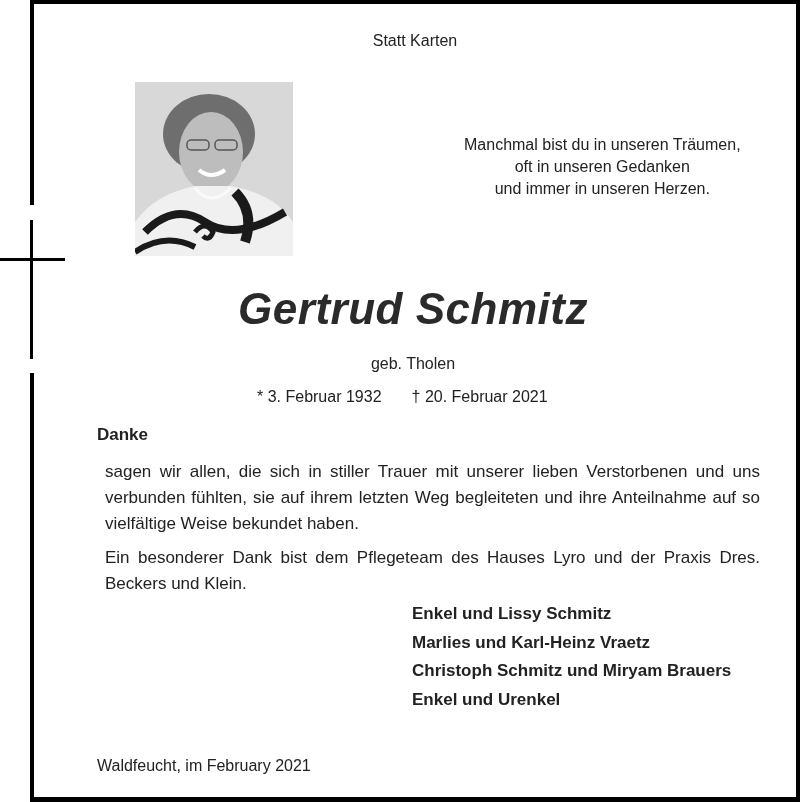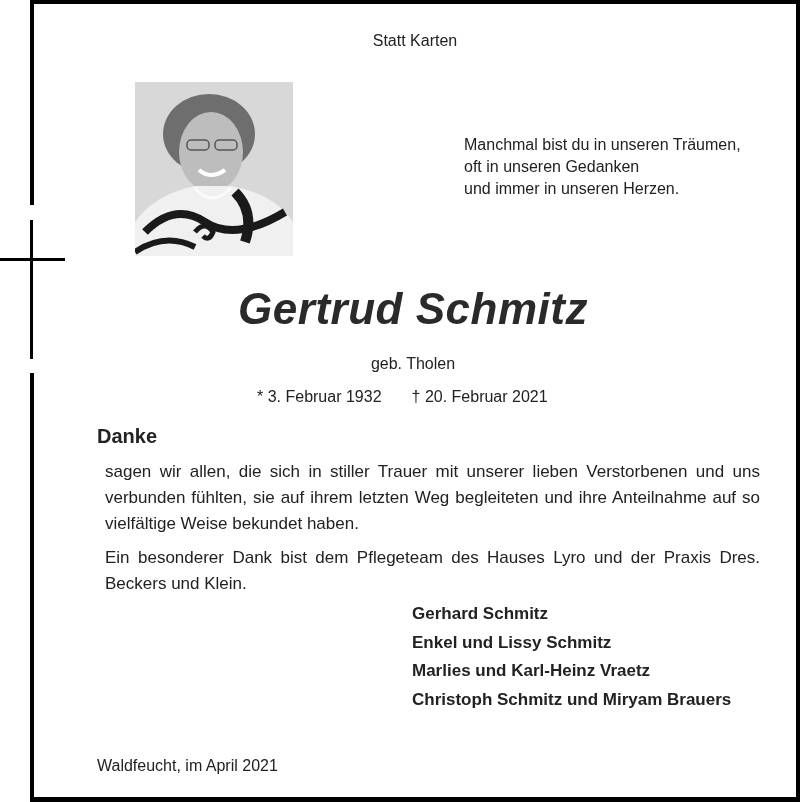--- a/index.html
+++ b/index.html
@@ -10,28 +10,28 @@
   .frame-bottom { position: absolute; left: 30px; top: 797px; width: 770px; height: 5px; background: #000; }
   .frame-left-top { position: absolute; left: 30px; top: 0; width: 4px; height: 205px; background: #000; }
   .frame-left-bottom { position: absolute; left: 30px; top: 373px; width: 4px; height: 429px; background: #000; }
   .cross-v { position: absolute; left: 30px; top: 220px; width: 3px; height: 139px; background: #000; }
   .cross-h { position: absolute; left: 0; top: 258px; width: 65px; height: 3px; background: #000; }
 
   .header { position: absolute; left: 0; width: 830px; top: 32px; text-align: center; font-size: 16px; }
   .photo { position: absolute; left: 135px; top: 82px; width: 158px; height: 174px;
            background: linear-gradient(180deg, #dcdcdc 0%, #cfcfcf 100%); overflow: hidden; }
   .photo svg { display: block; }
-  .poem { position: absolute; left: 464px; top: 134px; font-size: 16px; line-height: 22px; }
+  .poem { position: absolute; left: 464px; top: 134px; font-size: 16px; line-height: 22px; text-align: center; }
   .poem div { white-space: nowrap; }
   .name { position: absolute; left: 0; width: 826px; top: 284px; text-align: center;
           font-size: 44px; font-weight: bold; font-style: italic; color: #2a2a2a; letter-spacing: 0.5px; }
   .nee { position: absolute; left: 0; width: 826px; top: 355px; text-align: center; font-size: 16px; }
   .dates { position: absolute; left: 257px; top: 388px; font-size: 16px; white-space: nowrap; }
   .dates span.gap { display: inline-block; width: 30px; }
-  .danke { position: absolute; left: 97px; top: 425px; font-size: 20px; font-weight: bold; }
+  .danke { position: absolute; left: 97px; top: 425px; font-size: 17px; font-weight: bold; }
   .body-text { position: absolute; left: 97px; top: 451px; width: 671px; font-size: 17px; line-height: 26px;
                text-align: justify; }
   .body-text p { margin: 8px; }
   .signers { position: absolute; left: 412px; top: 600px; font-size: 17px; font-weight: bold; line-height: 28.5px; }
   .signers div { white-space: nowrap; }
   .place { position: absolute; left: 97px; top: 757px; font-size: 16px; }
 </style>
 </head>
 <body>
 
@@ -76,19 +76,19 @@
   <span>* 3. Februar 1932</span><span class="gap"></span><span>† 20. Februar 2021</span>
 </div>
 
 <div class="danke">Danke</div>
 <div class="body-text">
   <p>sagen wir allen, die sich in stiller Trauer mit unserer lieben Verstorbenen und uns verbunden fühlten, sie auf ihrem letzten Weg begleiteten und ihre Anteilnahme auf so vielfältige Weise bekundet haben.</p>
   <p>Ein besonderer Dank bist dem Pflegeteam des Hauses Lyro und der Praxis Dres. Beckers und Klein.</p>
 </div>
 
 <div class="signers">
-  <div>Gerhard Schmitz</div>
   <div>Enkel und Lissy Schmitz</div>
   <div>Marlies und Karl-Heinz Vraetz</div>
   <div>Christoph Schmitz und Miryam Brauers</div>
+  <div>Enkel und Urenkel</div>
 </div>
 
-<div class="place">Waldfeucht, im April 2021</div>
+<div class="place">Waldfeucht, im February 2021</div>
 
 </body></html>

